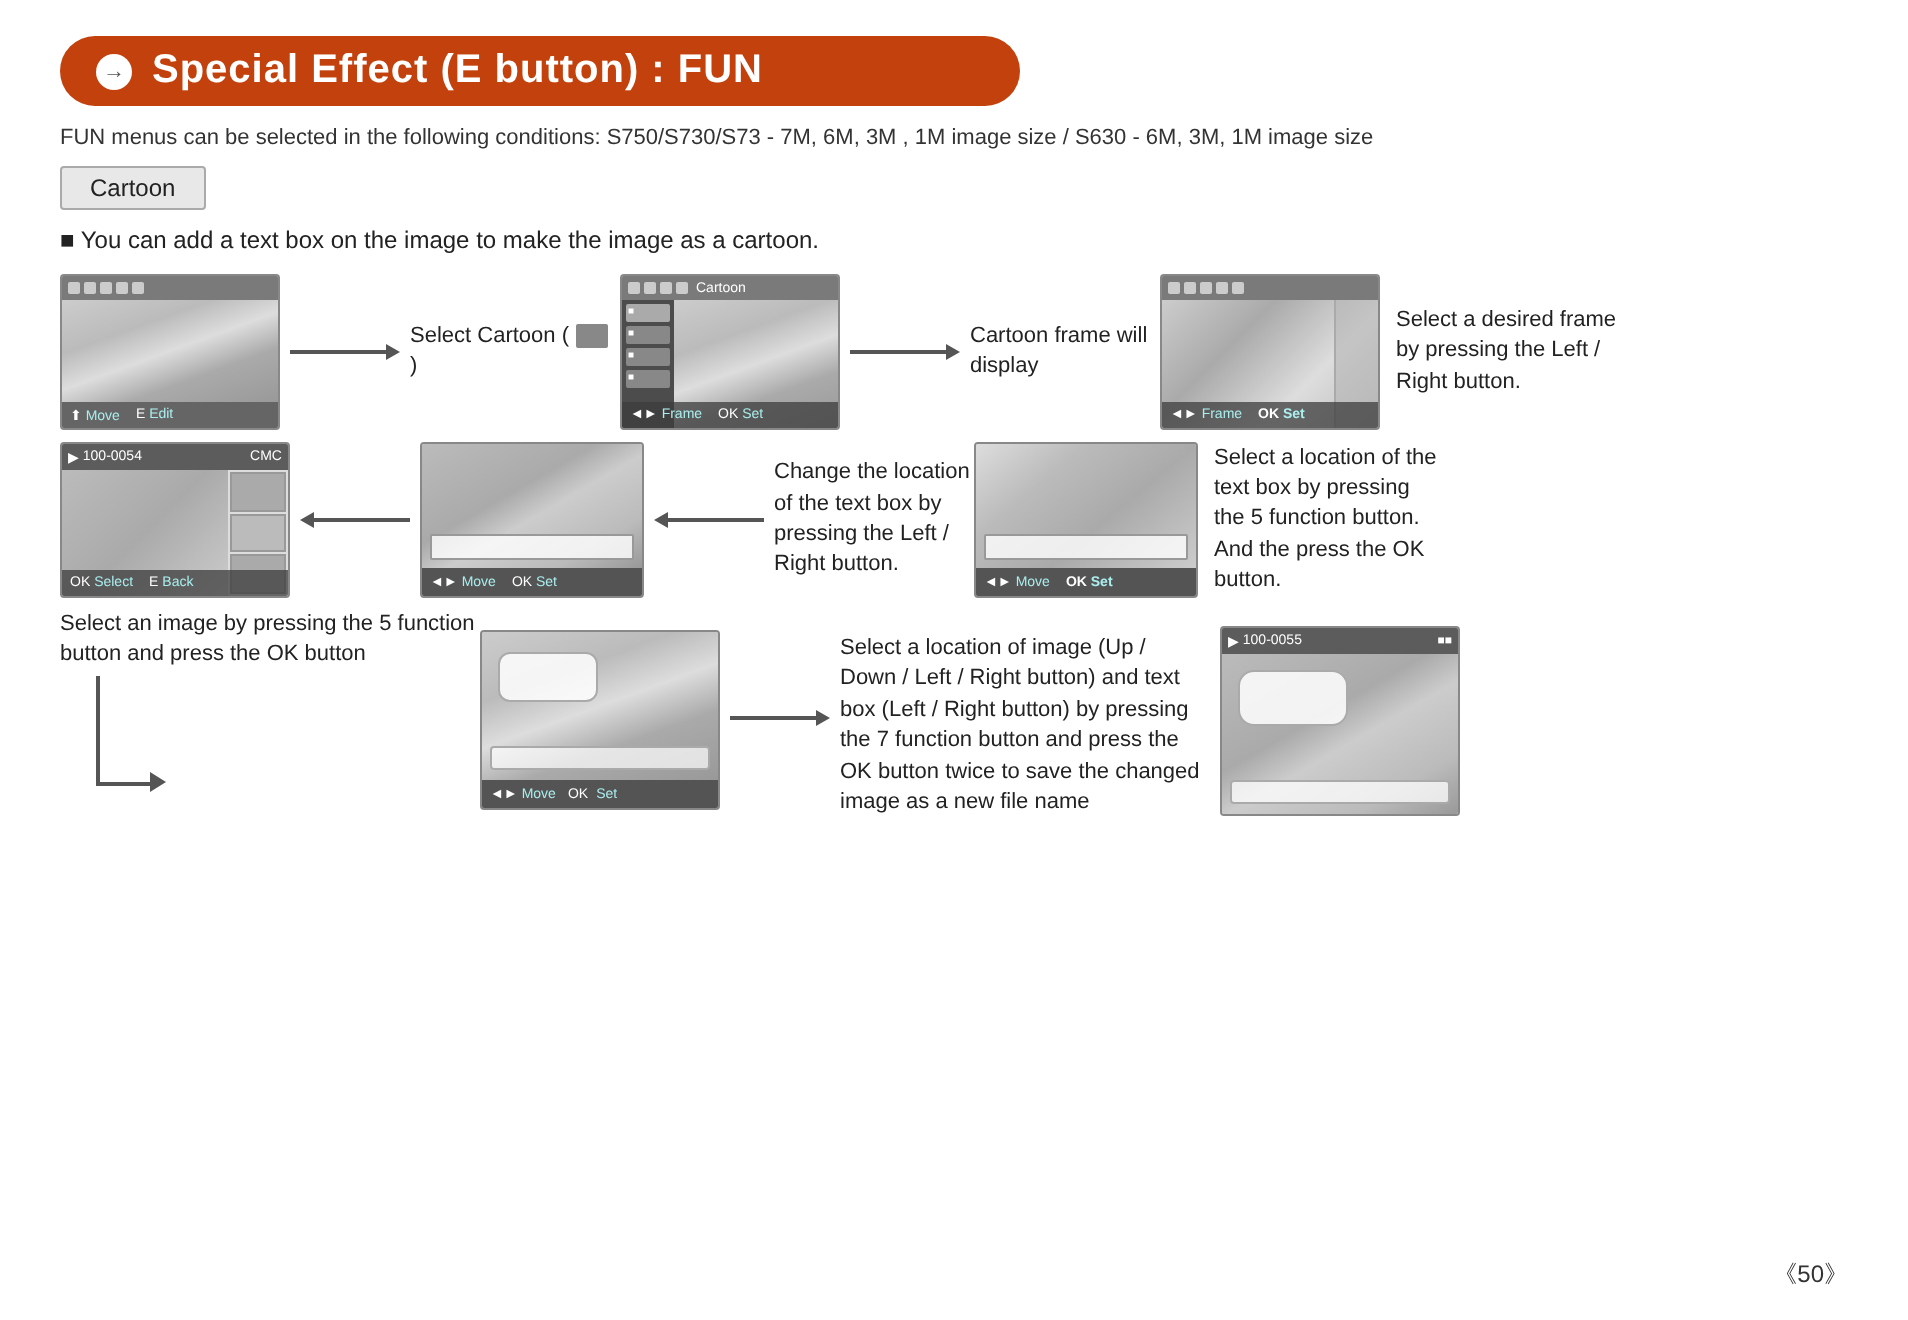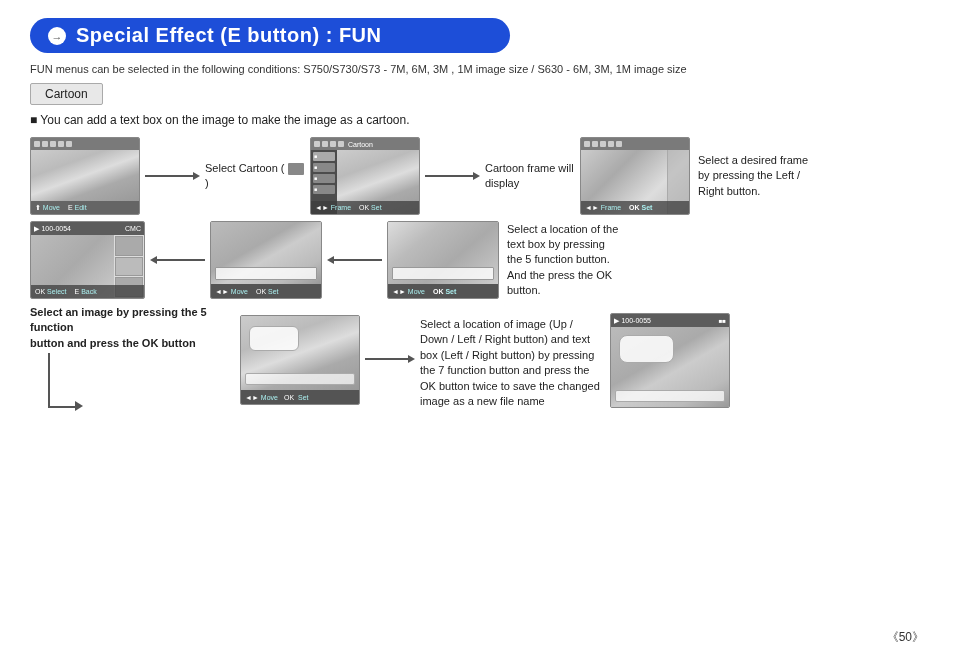--- a/index.html
+++ b/index.html
@@ -18,21 +18,21 @@
       width: 954px;
       height: 660px;
       padding: 18px 30px 10px 30px;
       position: relative;
     }
 
     
     .header {
       display: flex;
       align-items: center;
-      background: #1d4ed8;
+      background: #c2410c;
       border-radius: 20px;
       padding: 6px 18px;
       margin-bottom: 10px;
       width: 480px;
     }
     .header-bullet {
       width: 18px;
       height: 18px;
       background: #fff;
       border-radius: 50%;
@@ -349,39 +349,40 @@
       </div>
     </div>
 
     <div style="width:65px;display:flex;align-items:center;justify-content:center;flex-shrink:0;">
       <div style="display:flex;align-items:center;width:55px;">
         <div class="arrow-horiz-head-left"></div>
         <div class="arrow-horiz-line" style="flex:1;height:2px;background:#555;"></div>
       </div>
     </div>
 
+    <div style="width:100px; font-size:11px; line-height:1.4; flex-shrink:0;">Change the location of the text box by pressing the Left / Right button.</div>
 
     <div class="cam-box" style="width:112px;height:78px;border:1px solid #888;display:flex;flex-direction:column;">
       <div class="cam-inner photo-c" style="flex:1;position:relative;">
         <div style="position:absolute;bottom:4px;left:4px;right:4px;height:13px;background:rgba(255,255,255,0.8);border:1px solid #999;border-radius:1px;"></div>
       </div>
       <div style="height:14px;background:rgba(50,50,50,0.8);display:flex;align-items:center;padding:0 4px;font-size:7px;color:#fff;">
         <span>◄► <span style="color:#aee;">Move</span></span>
         <span style="margin-left:8px;font-weight:bold;">OK <span style="color:#aee;">Set</span></span>
       </div>
     </div>
 
     <div style="width:120px; font-size:11px; line-height:1.4; flex-shrink:0; padding-left:8px;">Select a location of the text box by pressing the 5 function button. And the press the OK button.</div>
 
   </div>
 
   
   <div style="display:flex; align-items:flex-start; margin-top:2px;">
 
-    <div style="display:flex;flex-direction:column;align-items:flex-start;width:210px;flex-shrink:0;font-weight:bold;">
+    <div style="display:flex;flex-direction:column;align-items:flex-start;width:210px;flex-shrink:0;">
       <div style="font-size:11px;line-height:1.4;margin-bottom:2px;margin-left:0px;">
         <span>Select an image by pressing the 5 function<br>button and press the OK button</span>
       </div>
 
       <div style="display:flex;align-items:flex-end;">
         <div style="width:28px;height:55px;border-left:2px solid #555;border-bottom:2px solid #555;margin-left:18px;position:relative;">
           <div style="position:absolute;bottom:-5px;right:-7px;width:0;height:0;border-top:5px solid transparent;border-bottom:5px solid transparent;border-left:8px solid #555;"></div>
         </div>
       </div>
     </div>

